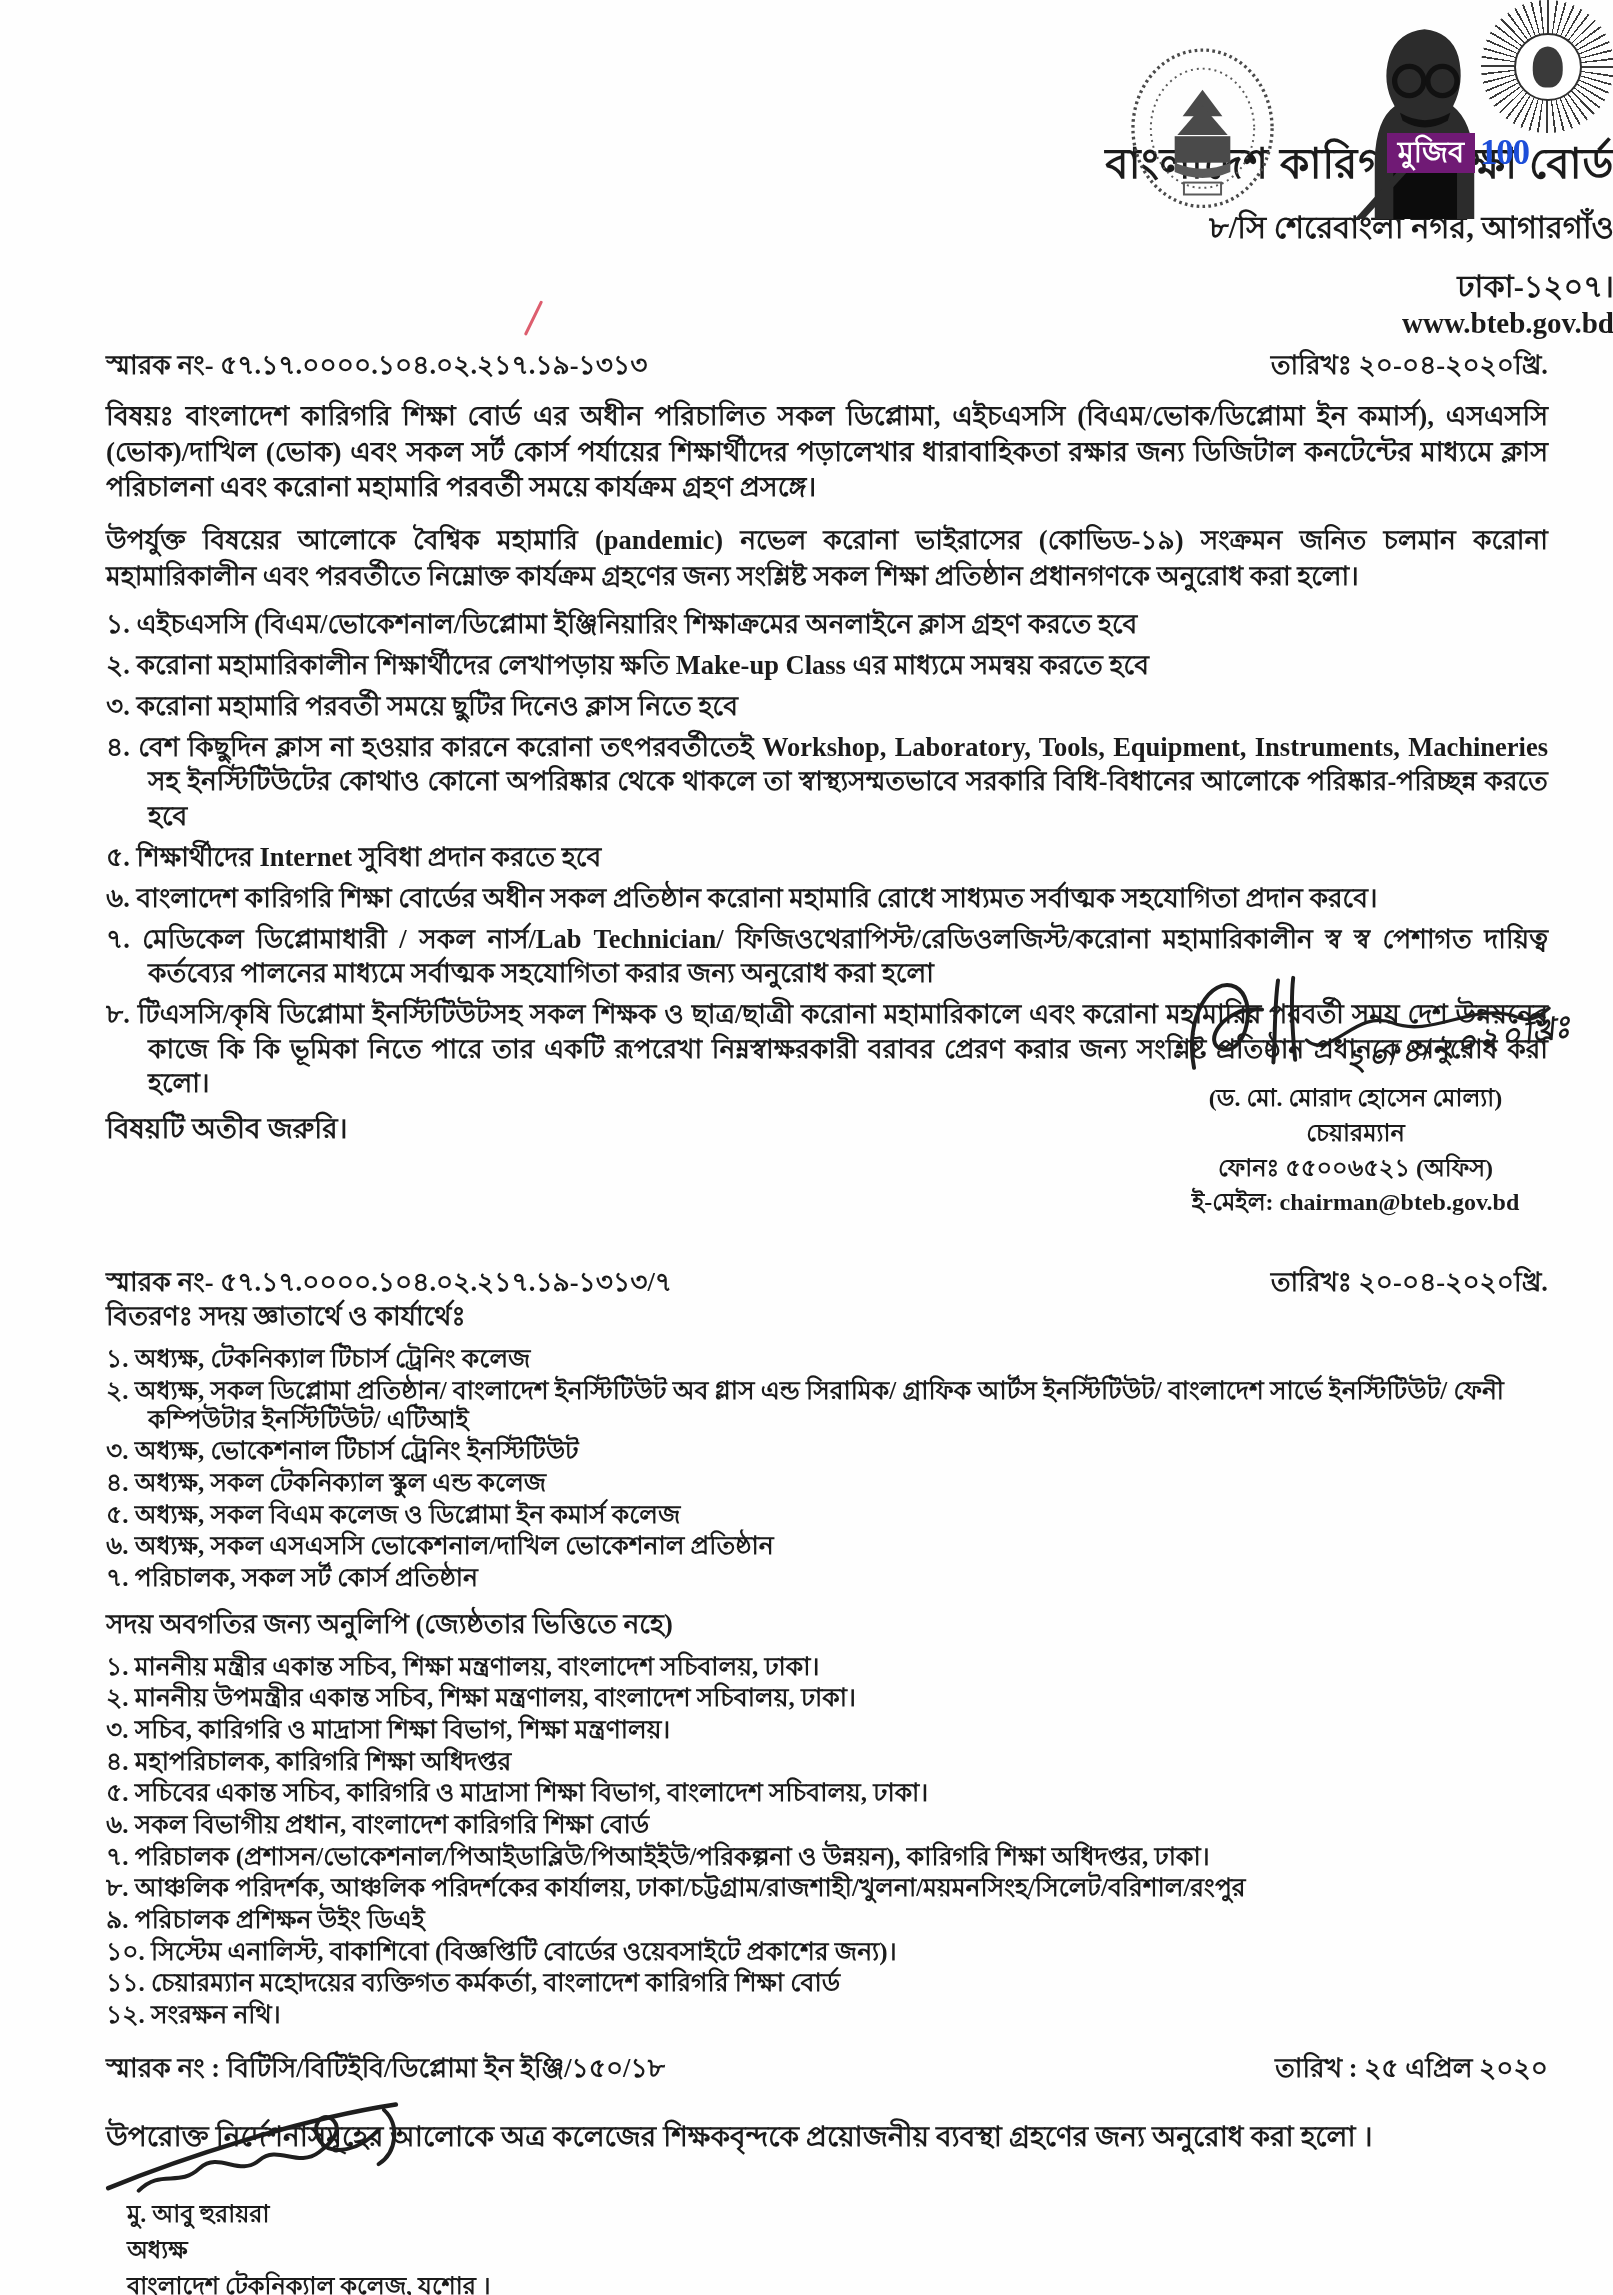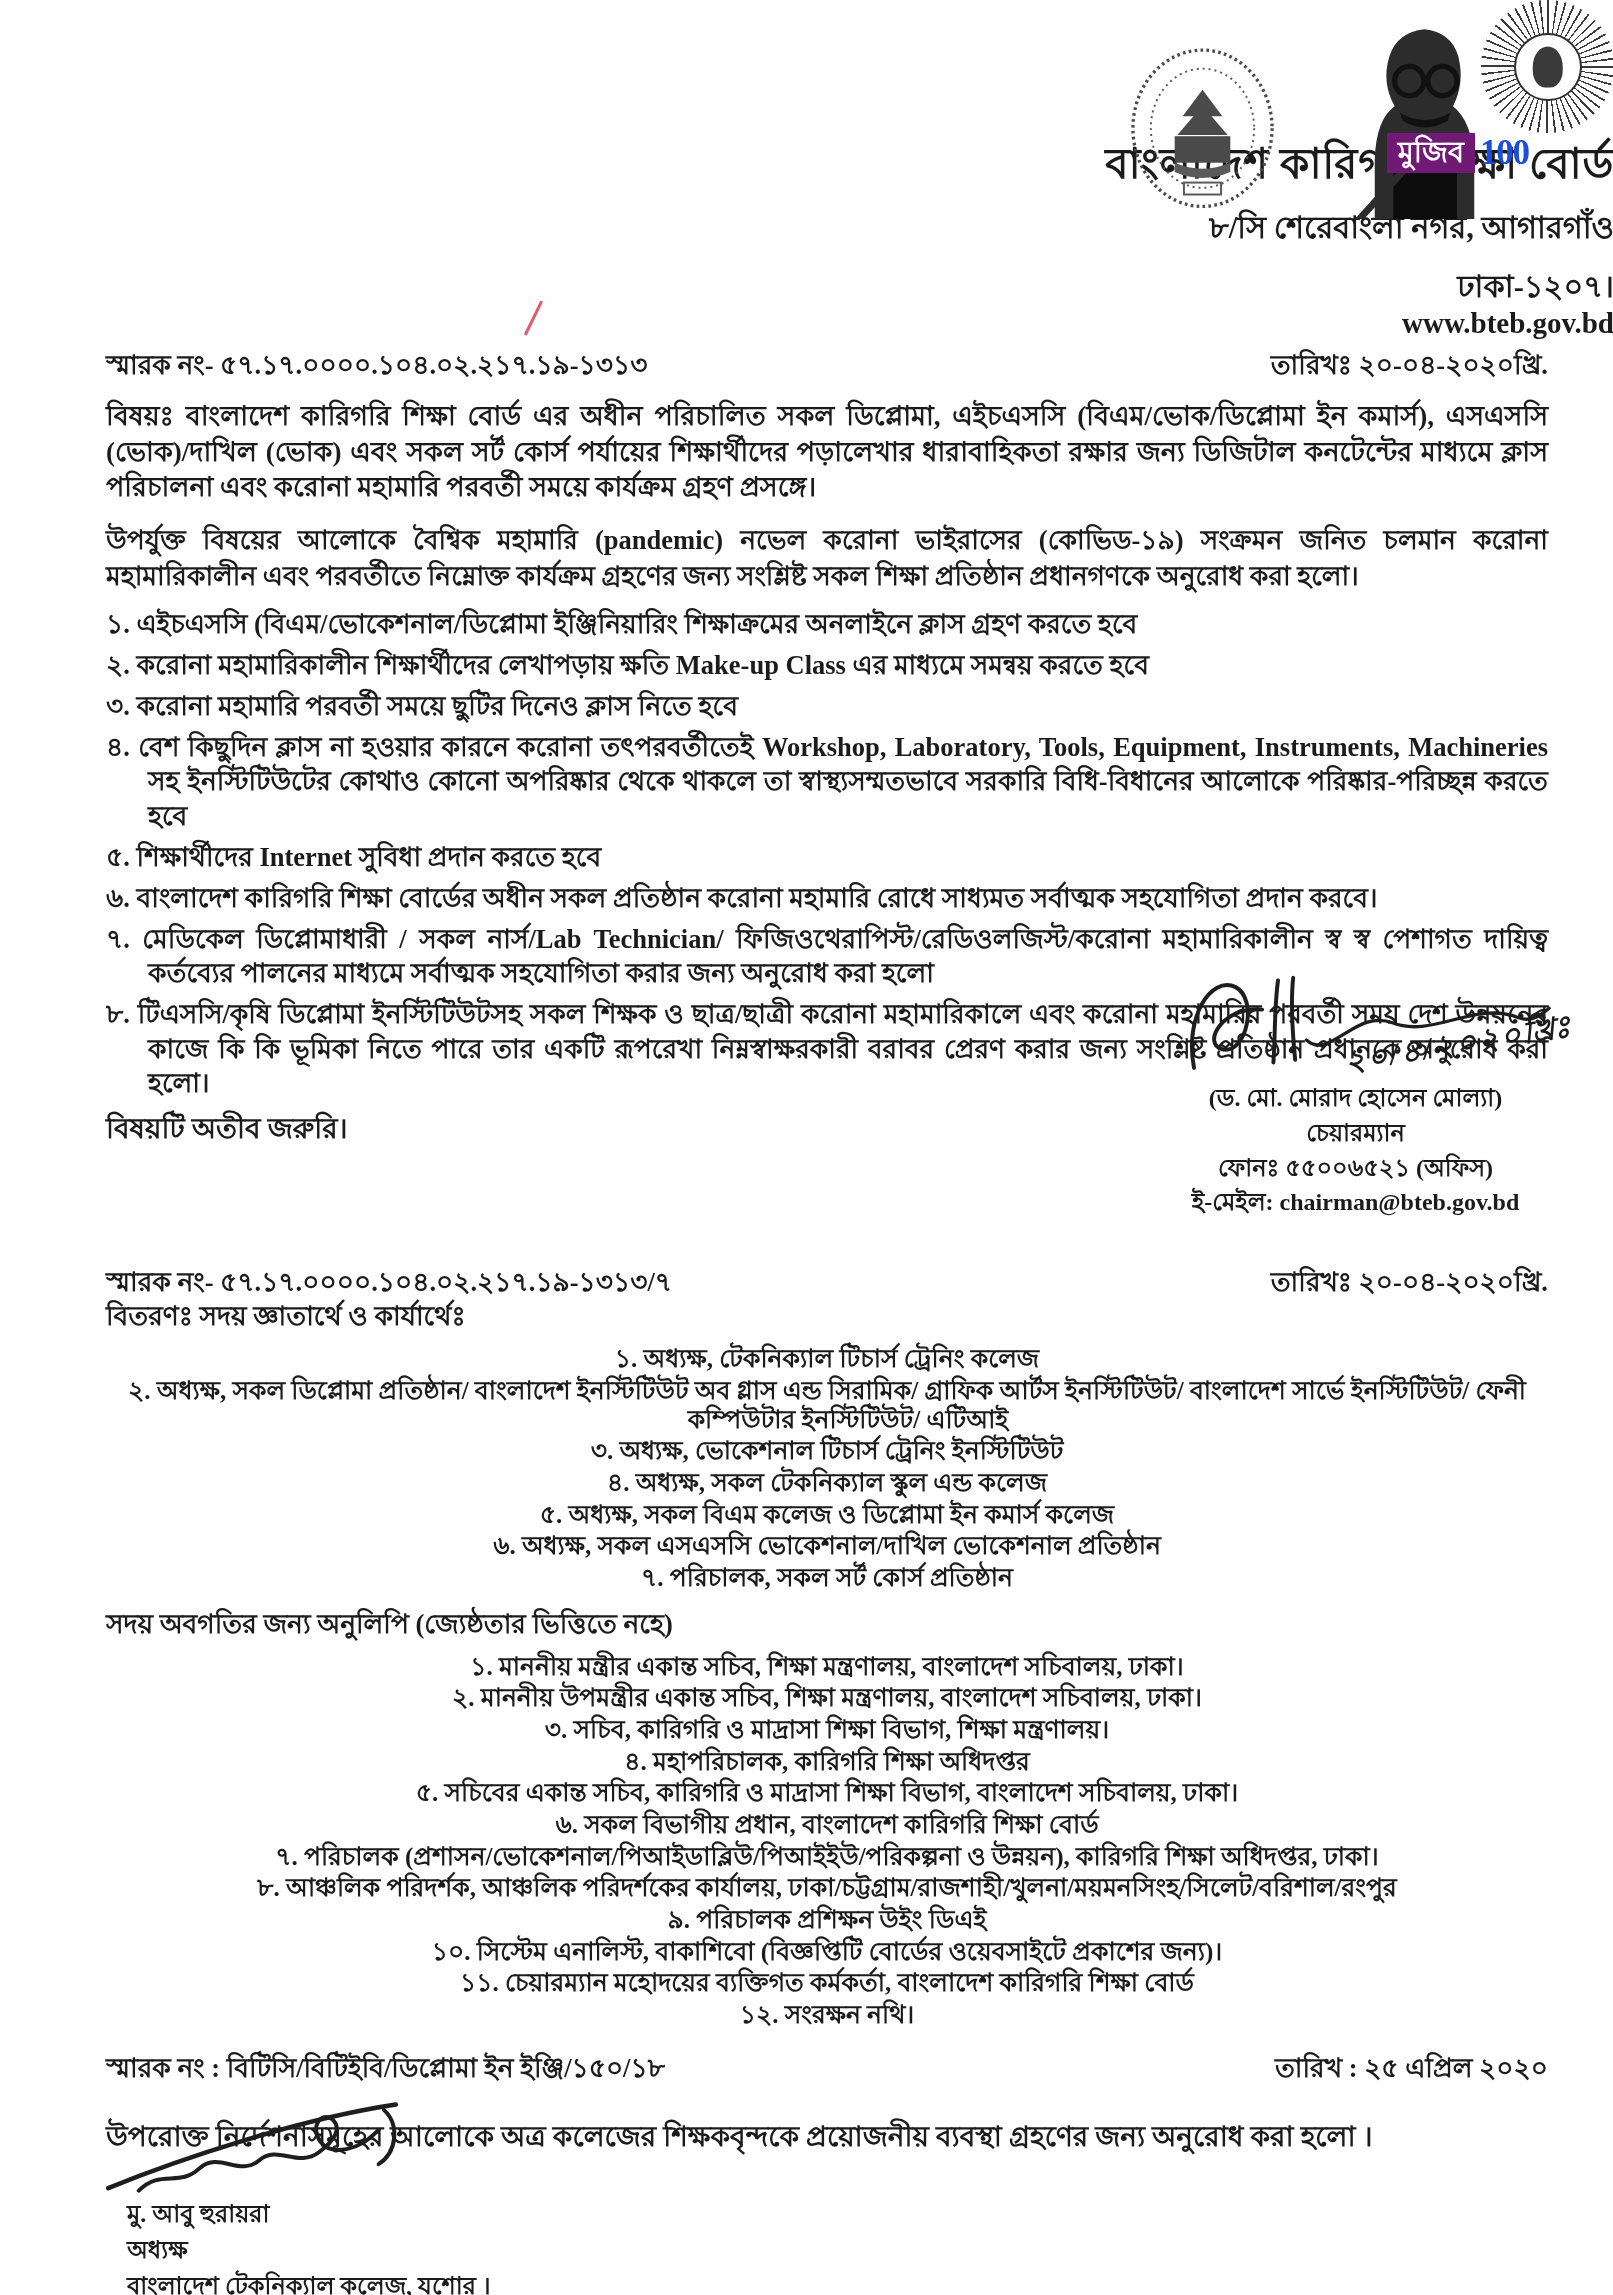--- a/index.html
+++ b/index.html
@@ -50,21 +50,21 @@
     display:flex; justify-content:space-between; align-items:baseline;
     font-size:26.5px; line-height:1.2; margin-top:9.3px;
   }
   .subject{ font-size:27px; line-height:1.32; text-align:justify; margin:17px 0 0 0; }
   .intro{ font-size:26.5px; line-height:1.35; text-align:justify; margin:17px 0 0 0; }
   .list{ margin-top:12px; }
   .li{
     font-size:26.5px; line-height:1.3; margin-bottom:6.6px;
     padding-left:42px; text-indent:-42px; text-align:justify;
   }
-  .small-list .li{ font-size:25px; line-height:1.16; margin-bottom:2.7px; text-align:center; }
+  .small-list .li{ font-size:25px; line-height:1.16; margin-bottom:2.7px; text-align:left; }
   .urgent{ font-size:28px; margin:5.3px 0 0 0; }
   .section-heading{ font-size:26.5px; line-height:1.15; margin:2.7px 0 0 0; }
   .copy-heading{ margin-top:17px; }
   .memo2-row{ margin-top:113px; }
   .memo3-row{ margin-top:24px; }
   .closing{ font-size:28px; margin:30.5px 0 0 0; }
   
   .sig-block{ position:absolute; text-align:center; }
   .sig-block .line{ font-size:24px; line-height:1.45; }
   .chairman{ top:962px; right:46px; width:425px; }

